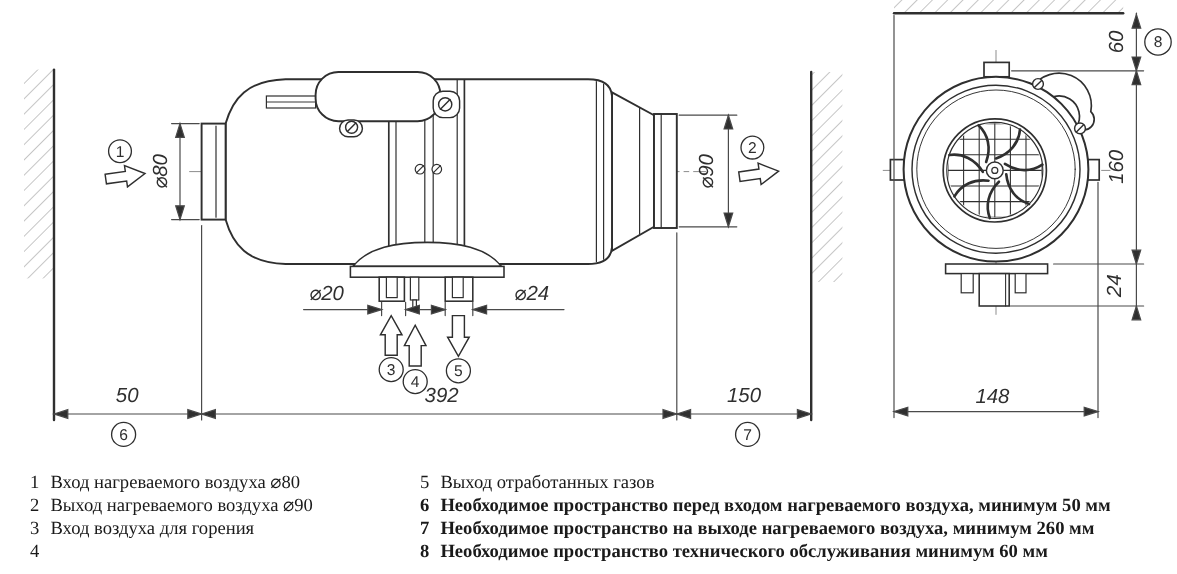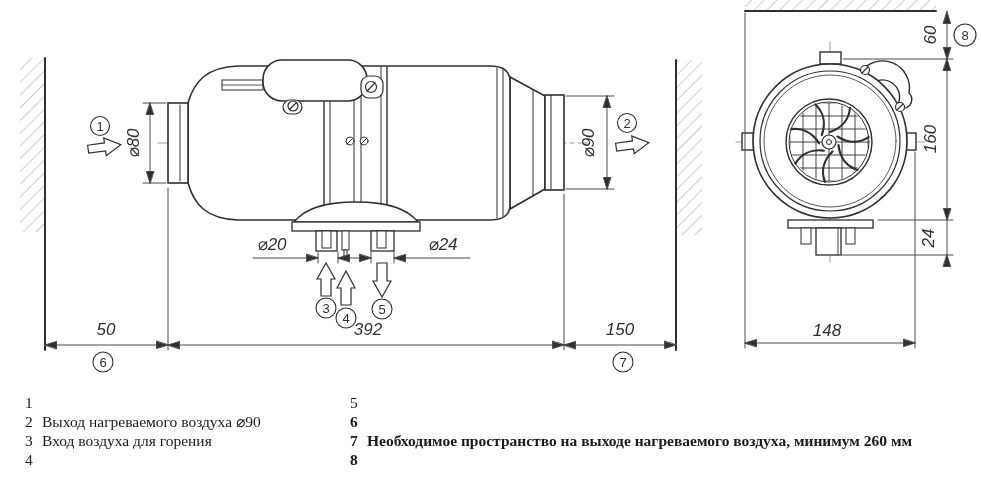--- a/index.html
+++ b/index.html
@@ -284,43 +284,47 @@
       <circle cx="965" cy="35" r="11" fill="#ffffff" stroke="#2f2f2f" stroke-width="1.1"></circle>
       <text class="callout-num" x="965" y="39.5" text-anchor="middle">8</text>
     </g>
   </g>
 </svg>
 
 <div class="legend">
   <div class="legend-col left">
     <div class="lrow">
       <span class="lnum">1</span>
+      <span class="ltext">Вход нагреваемого воздуха ⌀80</span>
     </div>
     <div class="lrow">
       <span class="lnum">2</span>
       <span class="ltext">Выход нагреваемого воздуха ⌀90</span>
     </div>
     <div class="lrow">
       <span class="lnum">3</span>
       <span class="ltext">Вход воздуха для горения</span>
     </div>
     <div class="lrow">
       <span class="lnum">4</span>
     </div>
   </div>
   <div class="legend-col right">
     <div class="lrow">
       <span class="lnum">5</span>
+      <span class="ltext">Выход отработанных газов</span>
     </div>
     <div class="lrow bold">
       <span class="lnum">6</span>
+      <span class="ltext">Необходимое пространство перед входом нагреваемого воздуха, минимум 50 мм</span>
     </div>
     <div class="lrow bold">
       <span class="lnum">7</span>
       <span class="ltext">Необходимое пространство на выходе нагреваемого воздуха, минимум 260 мм</span>
     </div>
     <div class="lrow bold">
       <span class="lnum">8</span>
+      <span class="ltext">Необходимое пространство технического обслуживания минимум 60 мм</span>
     </div>
   </div>
 </div>
 
 </div>
 
 </body></html>

